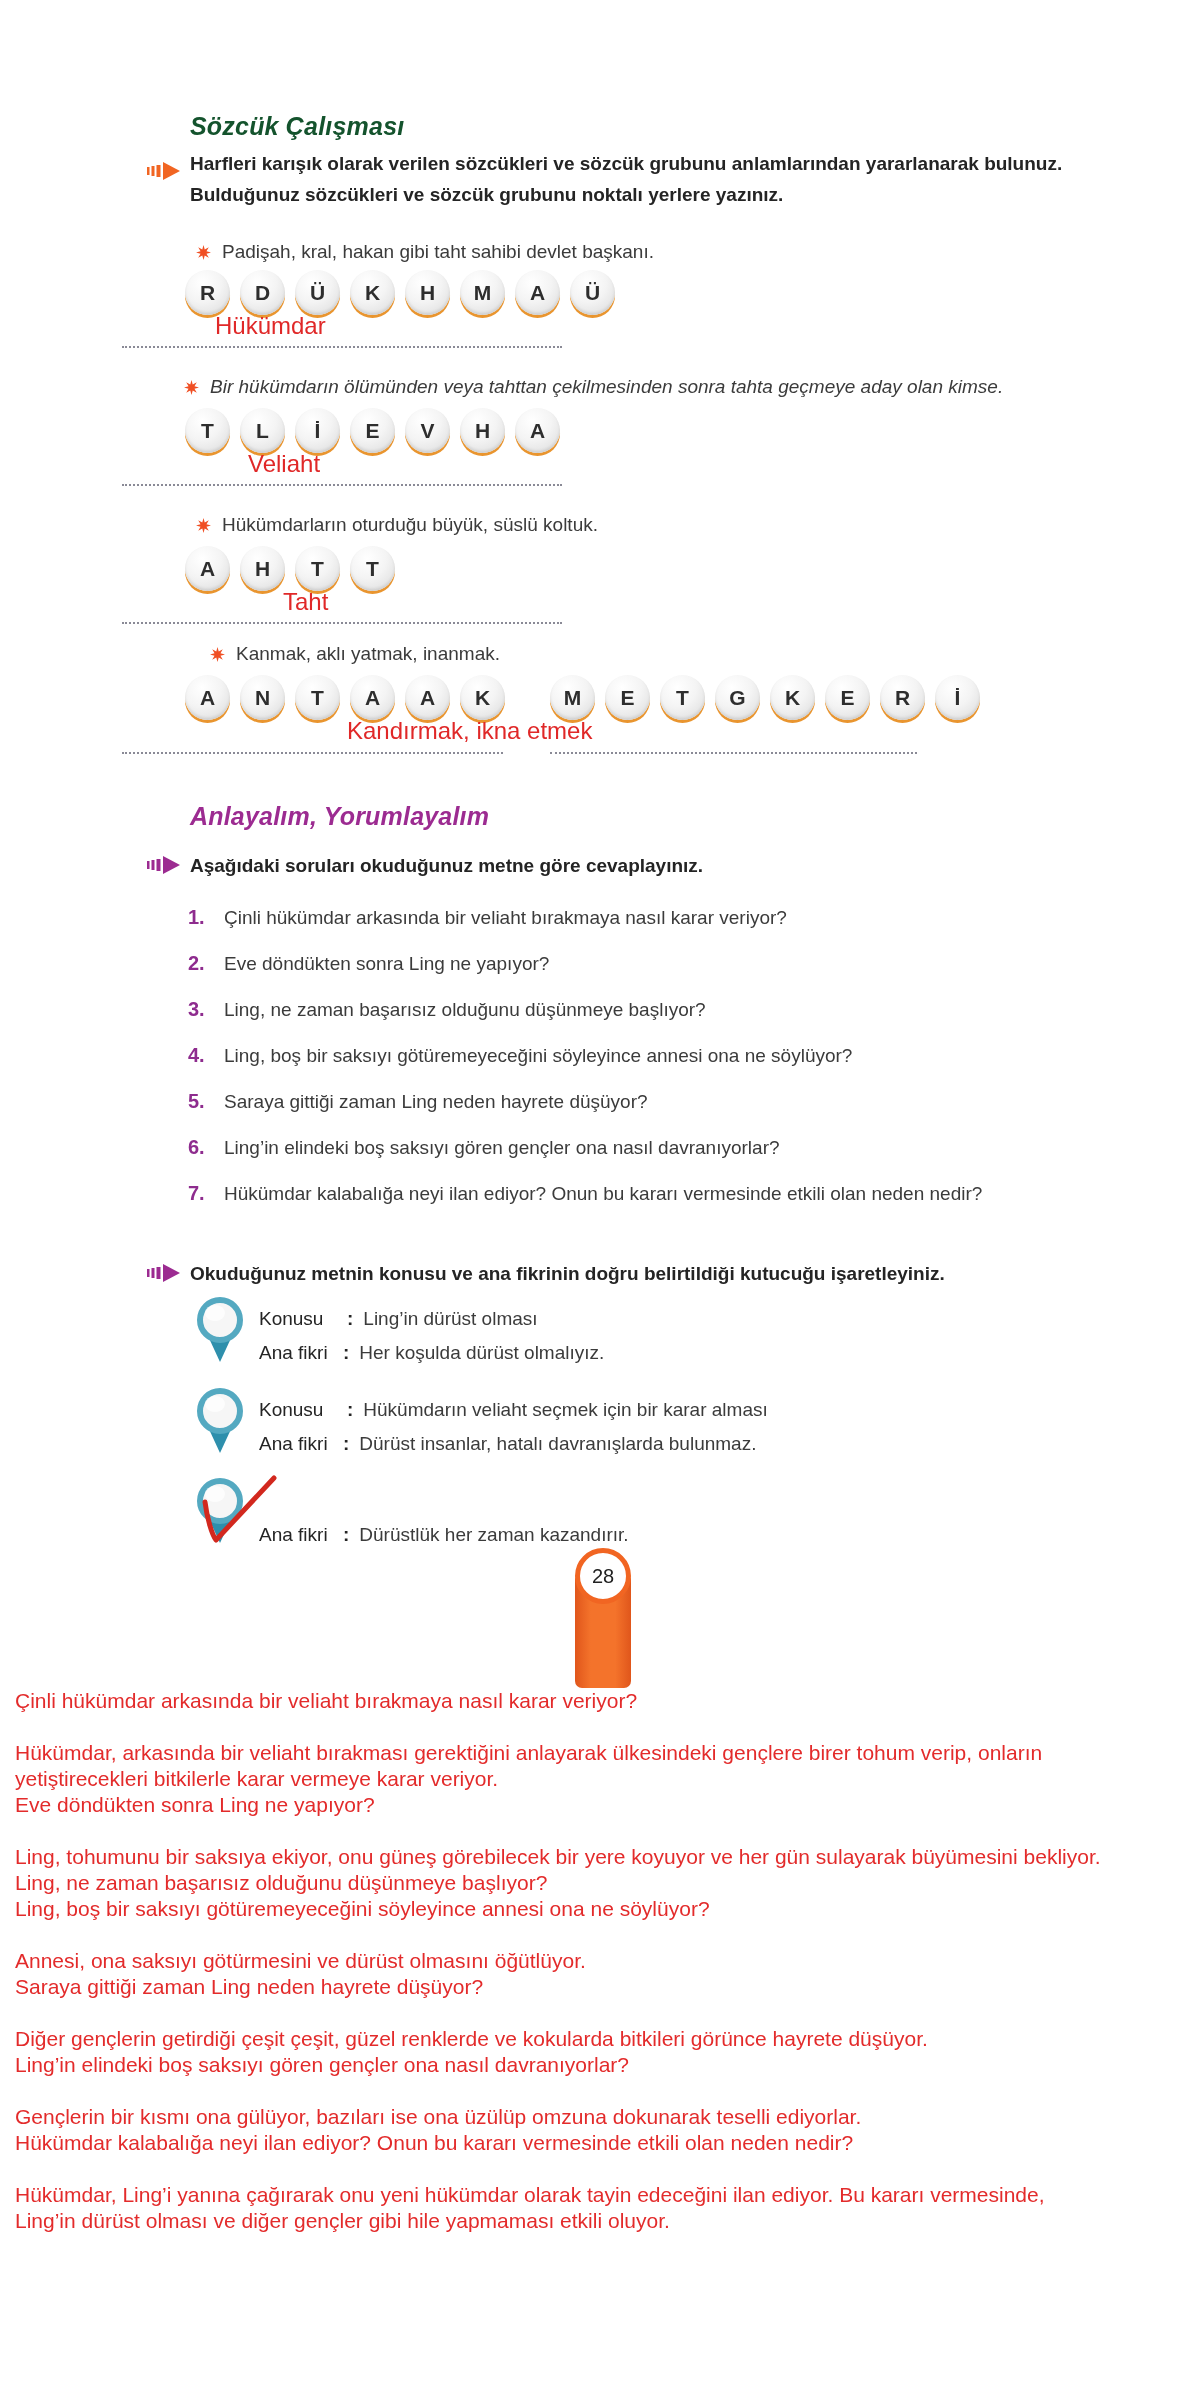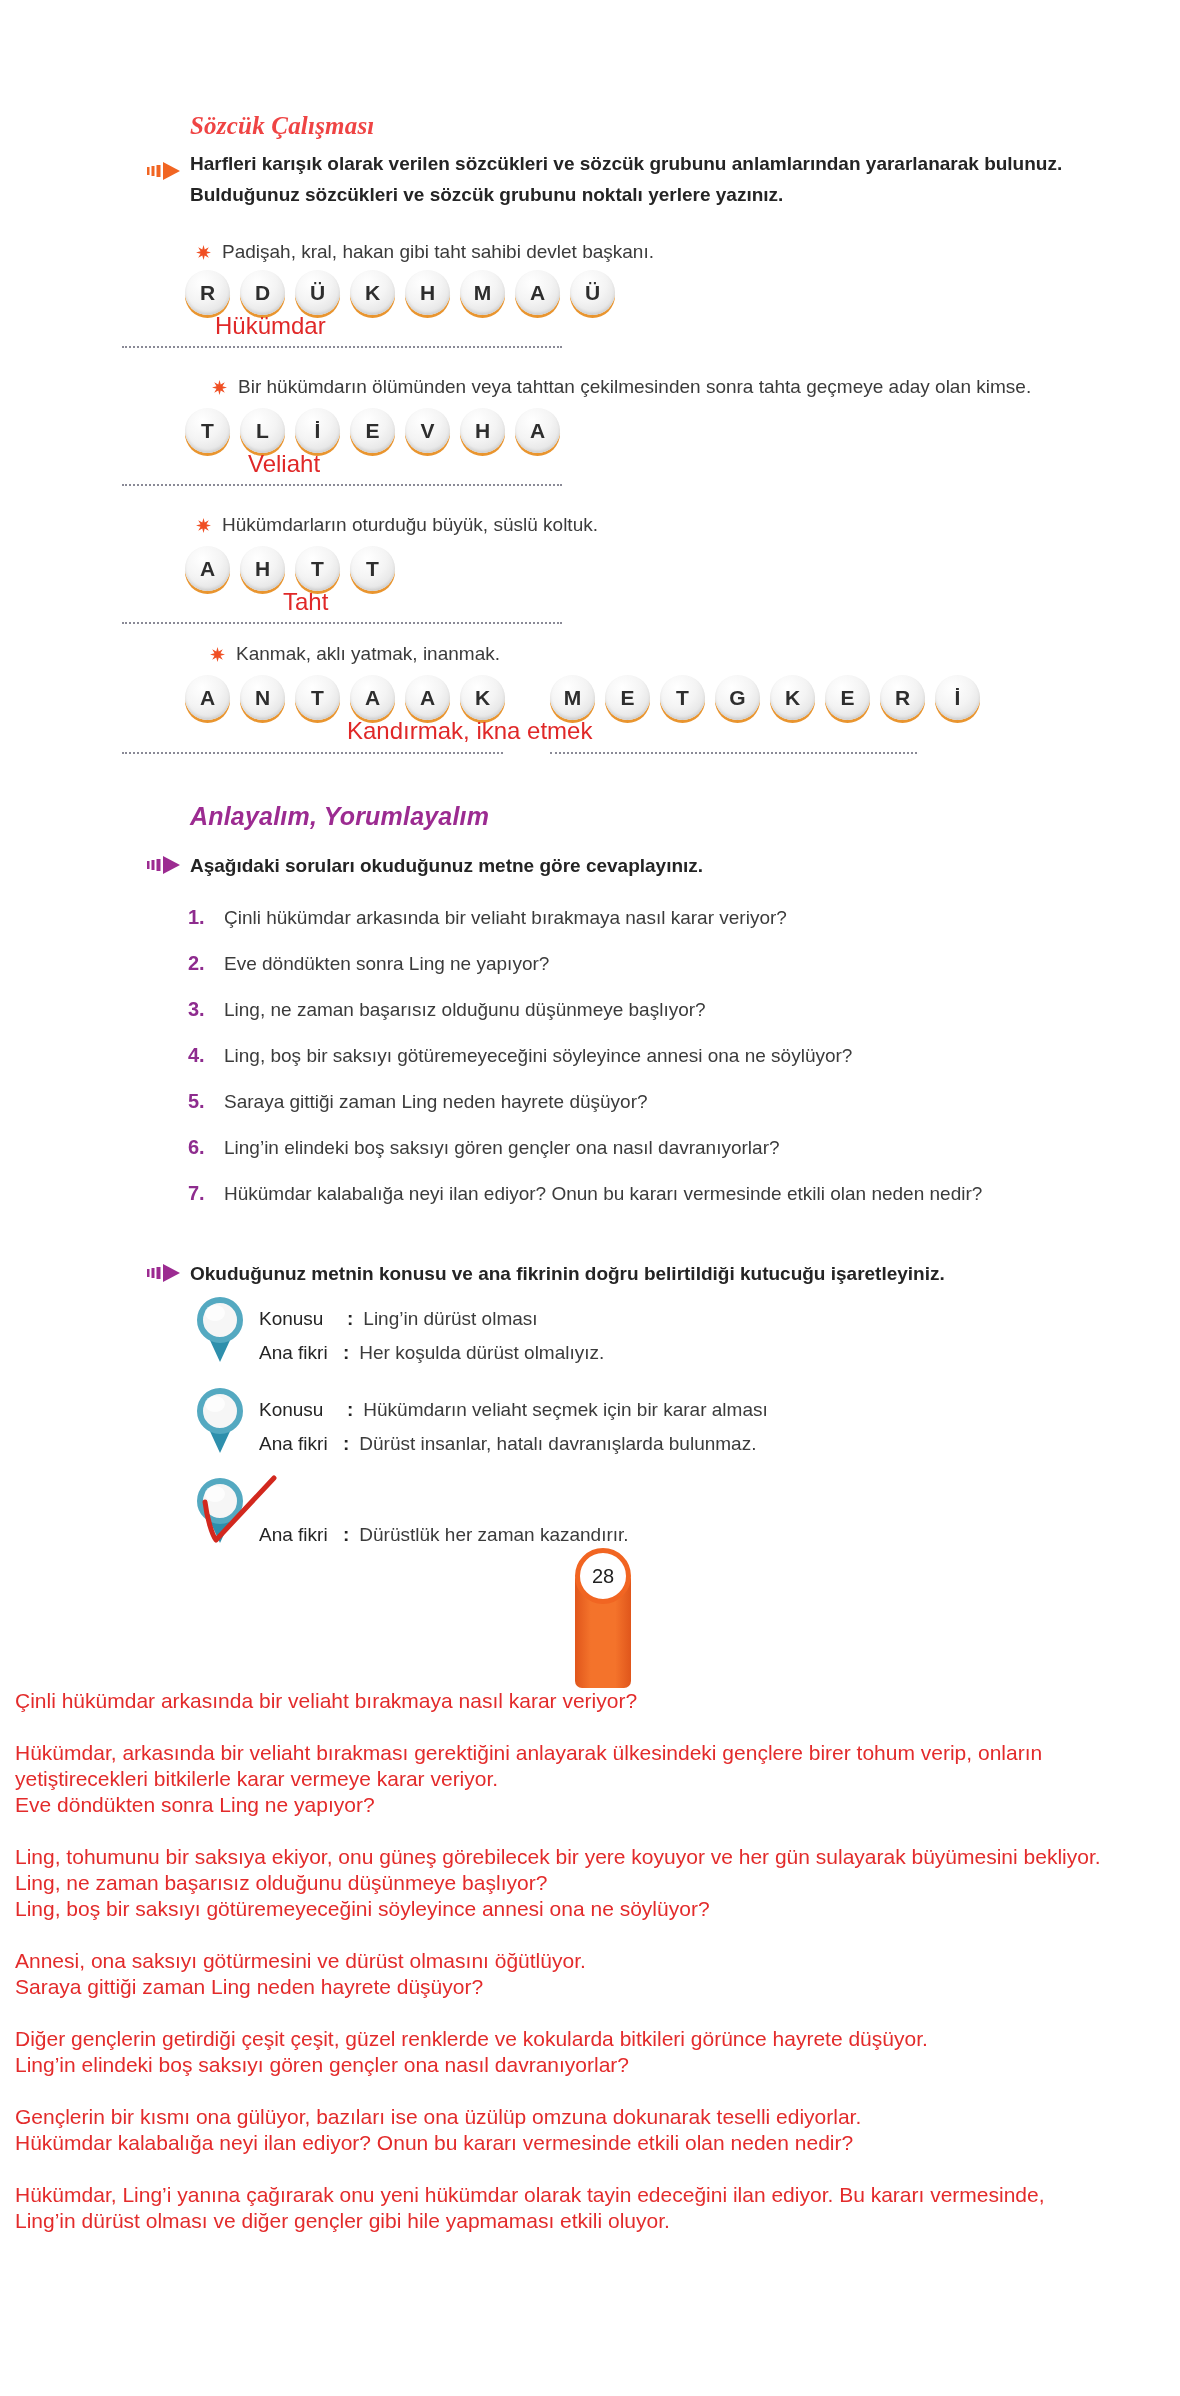--- a/index.html
+++ b/index.html
@@ -1,20 +1,20 @@
 <!DOCTYPE html>
 <html><head>
 <meta charset="utf-8">
 <style>
   html,body{margin:0;padding:0;background:#fff;}
   .page{position:relative;width:1180px;height:2396px;background:#ffffff;overflow:hidden;
         font-family:"Liberation Sans", sans-serif;}
   .abs{position:absolute;}
   .h-title{font-style:italic;font-weight:bold;font-size:25px;letter-spacing:.2px;}
-  .h-orange{color:#ef4444;font-family:Liberation Serif, serif;}
+  .h-orange{color:#14532d;}
   .h-purple{color:#9C2B91;}
   .instr{font-weight:bold;font-size:19px;line-height:31px;color:#242424;}
   .arrow{line-height:0;}
   .clue{display:flex;align-items:center;gap:11px;font-size:19px;color:#3b3b3b;white-space:nowrap;}
   .letters{display:flex;gap:10px;}
   .lspacer{width:25px;}
   .letter{width:45px;height:45px;border-radius:50%;
           background:radial-gradient(circle at 38% 28%, #ffffff 0%, #f4f4f4 45%, #d9d9d9 100%);
           box-shadow:0 3px 0 0 #E9952F, inset 0 -2px 3px rgba(0,0,0,.10);
           display:flex;align-items:center;justify-content:center;
@@ -66,21 +66,21 @@
     <span class="letter">Ü</span>
     <span class="letter">K</span>
     <span class="letter">H</span>
     <span class="letter">M</span>
     <span class="letter">A</span>
     <span class="letter">Ü</span>
   </div>
   <div class="abs ans" style="left:215px;top:312px;">Hükümdar</div>
   <div class="abs dots" style="left:122px;top:344px;width:440px;"></div>
 
-  <div class="abs clue" style="left:212px;top:376px;">
+  <div class="abs clue" style="left:184px;top:376px;font-style:italic;">
     <span style="line-height:0;">
       <svg width="15" height="15" viewBox="0 0 14 14" fill="#F04F23">
         <polygon points="14,7 9.77,8.15 11.95,11.95 8.15,9.77 7,14 5.85,9.77 2.05,11.95 4.23,8.15 0,7 4.23,5.85 2.05,2.05 5.85,4.23 7,0 8.15,4.23 11.95,2.05 9.77,5.85"></polygon>
       </svg>
     </span>
     <span>Bir hükümdarın ölümünden veya tahttan çekilmesinden sonra tahta geçmeye aday olan kimse.</span>
   </div>
   <div class="abs letters" style="left:185px;top:408px;">
     <span class="letter">T</span>
     <span class="letter">L</span>

